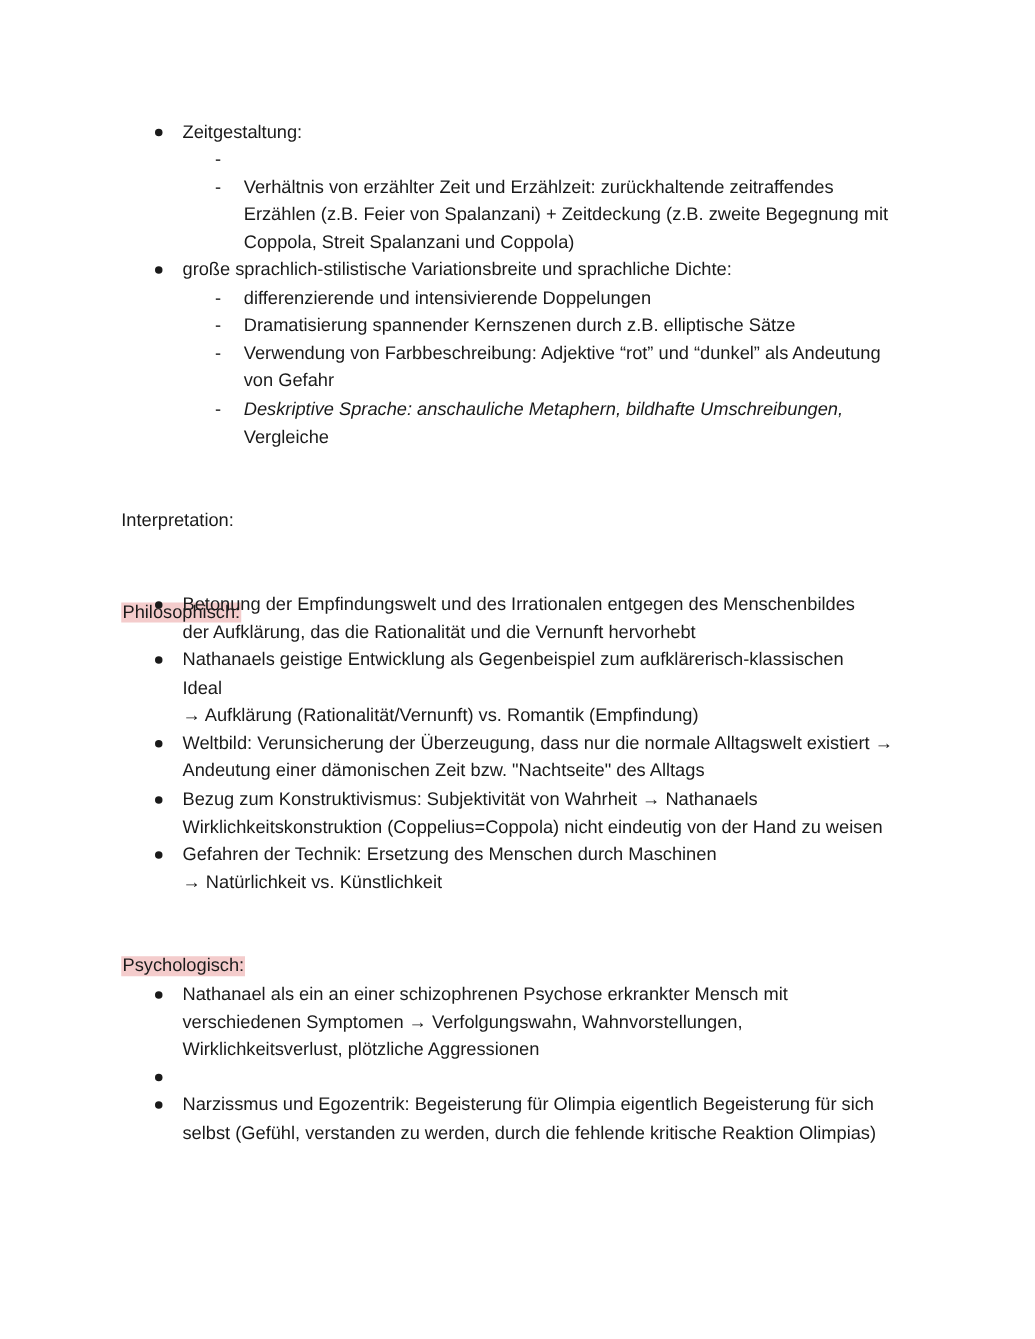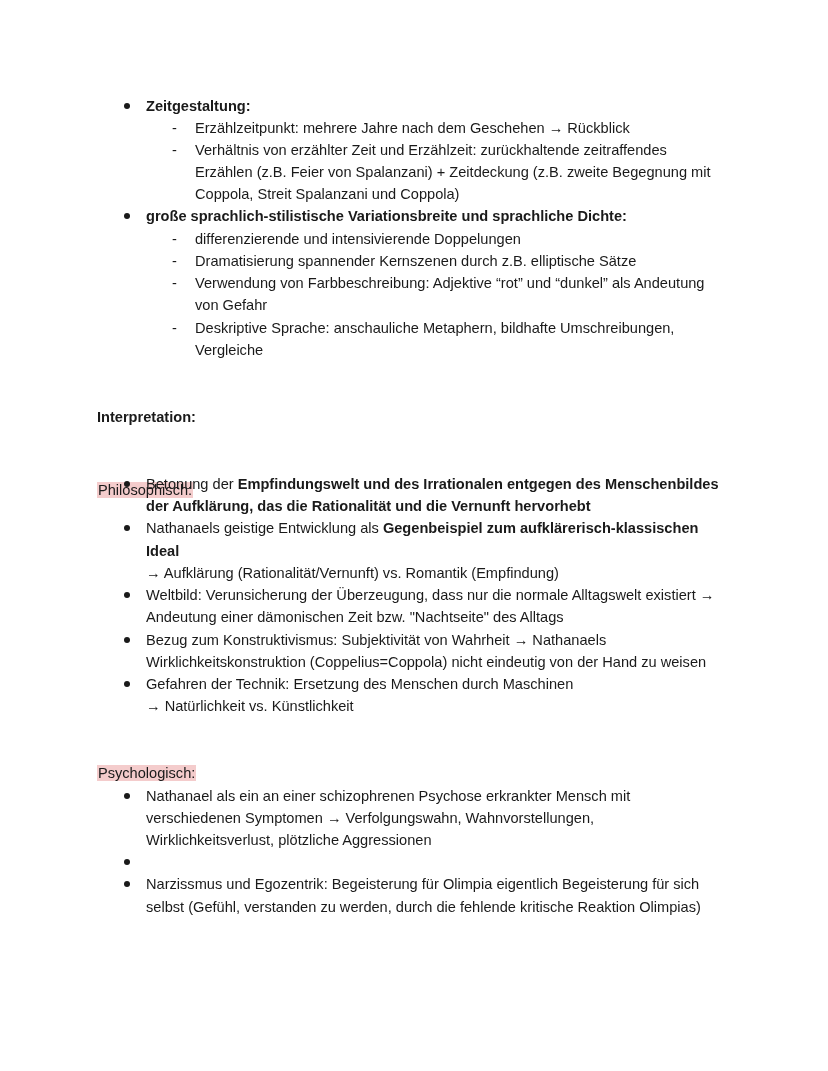--- a/index.html
+++ b/index.html
@@ -2,54 +2,53 @@
 <html><head>
   <meta charset="utf-8">
   <style>
     html, body { margin: 0; padding: 0; background: #ffffff; }
     body { width: 828px; height: 1071px; position: relative; overflow: hidden;
            font-family: "Liberation Sans", sans-serif; font-size: 14.6px; color: #1a1a1a; }
     .page { position: absolute; left: 0; top: 0; width: 828px; height: 1071px; }
     .line { position: absolute; white-space: nowrap; line-height: 22px; }
     .bullet { position: absolute; width: 6px; height: 6px; border-radius: 50%; background: #1a1a1a; }
     .dash { position: absolute; line-height: 22px; }
-    b, .bold { font-weight: bold; }
+    b, .bold { font-weight: normal; }
     .hl { background: #f4cccc; padding: 0 1px; }
   </style>
 </head>
 <body>
 
 <div class="page">
 
   <span class="bullet" style="left:124px;top:103px;"></span>
   <div class="line bold" style="left:146px;top:95px;">Zeitgestaltung:</div>
 
   <div class="dash" style="left:172px;top:117px;">-</div>
-  <div class="line" style="left:195px;top:117px;">Erzählzeitpunkt: mehrere Jahre nach dem Geschehen → Rückblick</div>
 
   <div class="dash" style="left:172px;top:139px;">-</div>
   <div class="line" style="left:195px;top:139px;">Verhältnis von erzählter Zeit und Erzählzeit: zurückhaltende zeitraffendes</div>
   <div class="line" style="left:195px;top:161px;">Erzählen (z.B. Feier von Spalanzani) + Zeitdeckung (z.B. zweite Begegnung mit</div>
   <div class="line" style="left:195px;top:183px;">Coppola, Streit Spalanzani und Coppola)</div>
 
   <span class="bullet" style="left:124px;top:213px;"></span>
   <div class="line bold" style="left:146px;top:205px;">große sprachlich-stilistische Variationsbreite und sprachliche Dichte:</div>
 
   <div class="dash" style="left:172px;top:228px;">-</div>
   <div class="line" style="left:195px;top:228px;">differenzierende und intensivierende Doppelungen</div>
 
   <div class="dash" style="left:172px;top:250px;">-</div>
   <div class="line" style="left:195px;top:250px;text-align:right;">Dramatisierung spannender Kernszenen durch z.B. elliptische Sätze</div>
 
   <div class="dash" style="left:172px;top:272px;">-</div>
   <div class="line" style="left:195px;top:272px;">Verwendung von Farbbeschreibung: Adjektive “rot” und “dunkel” als Andeutung</div>
   <div class="line" style="left:195px;top:294px;">von Gefahr</div>
 
   <div class="dash" style="left:172px;top:317px;">-</div>
-  <div class="line" style="left:195px;top:317px;">Deskriptive Sprache: anschauliche Metaphern, bildhafte Umschreibungen,</div>
+  <div class="line" style="left:195px;top:317px;font-style:italic;">Deskriptive Sprache: anschauliche Metaphern, bildhafte Umschreibungen,</div>
   <div class="line" style="left:195px;top:339px;">Vergleiche</div>
 
   <div class="line bold" style="left:97px;top:406px;">Interpretation:</div>
 
   <div class="line" style="left:97px;top:451px;margin-top:28px;">
     <span class="hl">Philosophisch:</span>
   </div>
 
   <span class="bullet" style="left:124px;top:481px;"></span>
   <div class="line" style="left:146px;top:473px;">

